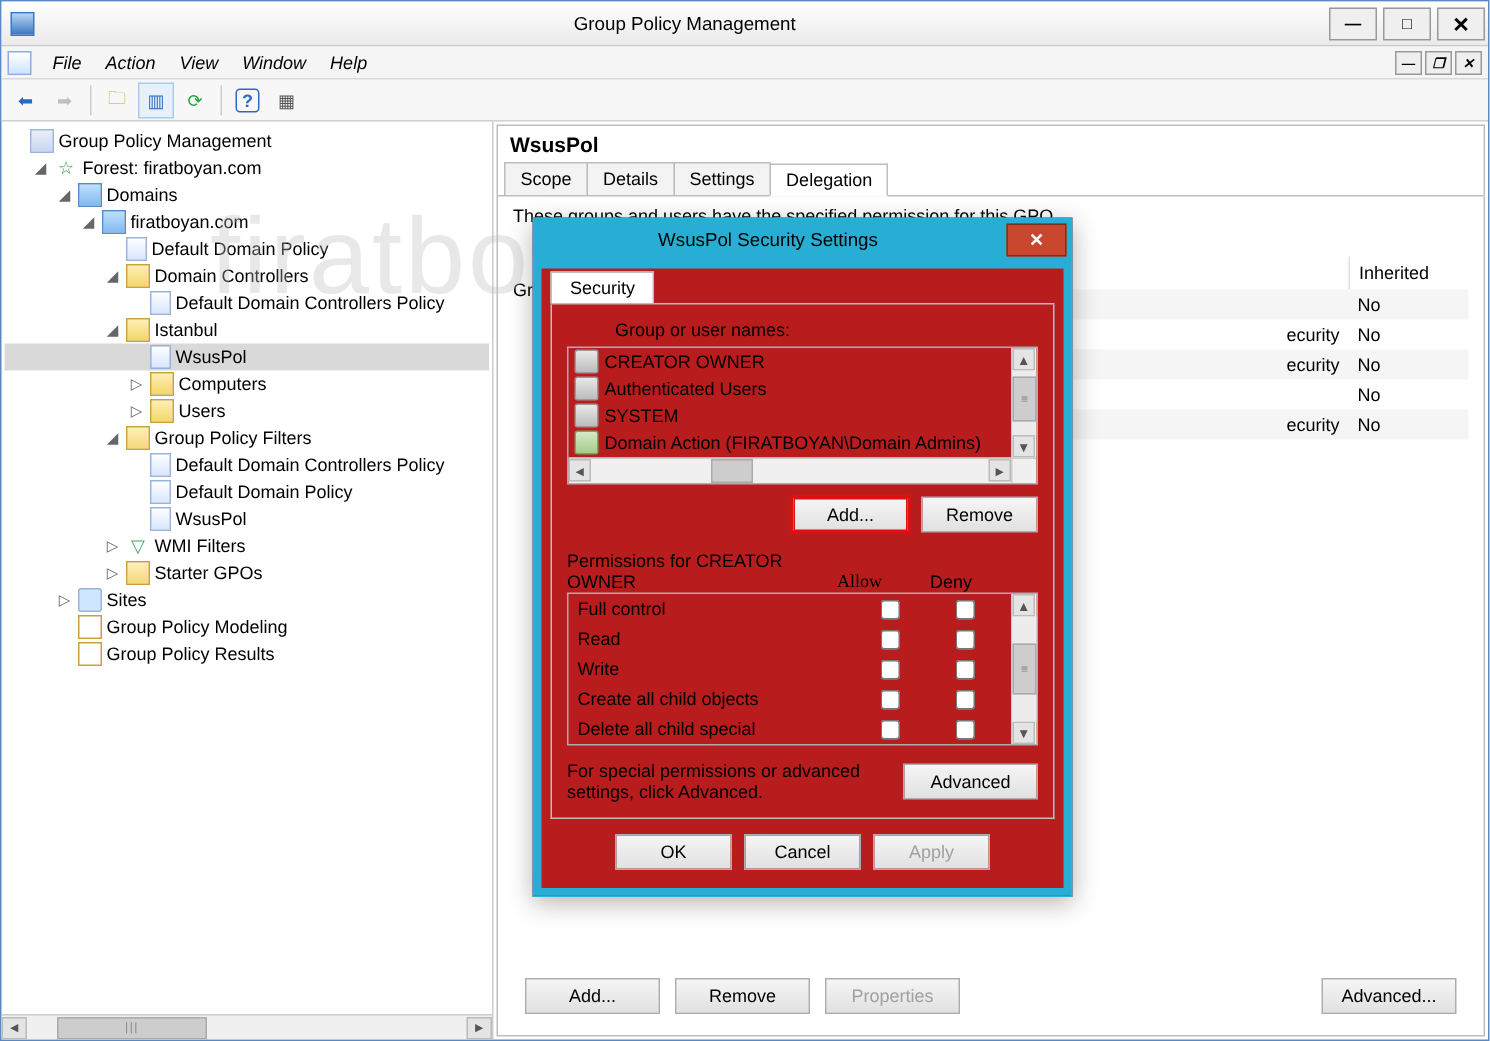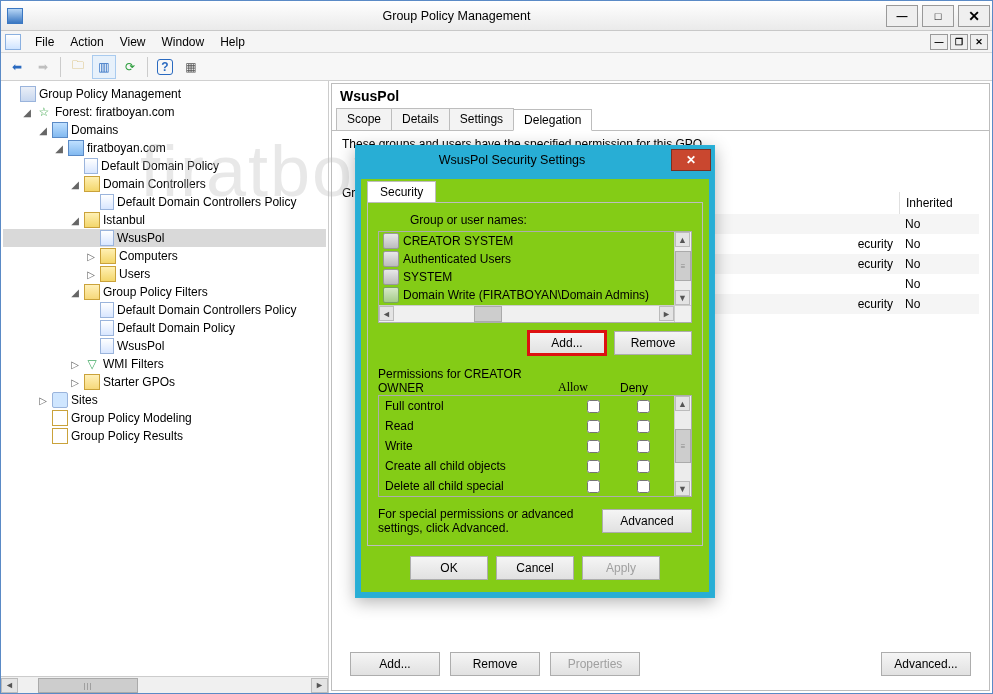--- a/index.html
+++ b/index.html
@@ -7,21 +7,21 @@
   
   
   .titlebar { height: 30px; background: linear-gradient(#fff,#eaeaea); border-bottom:1px solid #c8c8c8; display:flex; align-items:center; }
   .titlebar .app-icon { width:16px; height:16px; margin:0 6px; background: linear-gradient(#b7d6f5,#3a77c2); border:1px solid #3a77c2; }
   .titlebar .title { flex:1; text-align:center; font-size:12.5px; }
   .titlebar .win-btns { display:flex; }
   .win-btn { width:32px; height:22px; border:1px solid #999; margin:0 2px; background:#efefef; display:flex;align-items:center;justify-content:center;font-family:Arial;font-size:11px;font-weight:bold;}
   .win-btn.close{ font-size:14px; }
 
   
-  .menubar { height:22px; display:flex; align-items:center; padding:0 4px; background:#f5f5f5; border-bottom:1px solid #d8d8d8; position:relative;}
+  .menubar { height:22px; display:flex; align-items:center; padding:0 4px; background:#f5f5f5; border-bottom:1px solid #d8d8d8; position:relative;font-style:italic;}
   .menubar .doc-icon{width:16px;height:16px;margin-right:6px;background:linear-gradient(#fff,#cfe4ff);border:1px solid #8ab0e0;}
   .menubar span.mi{ padding:3px 8px; cursor:default;}
   .mdi-btns{ margin-left:auto; display:flex; }
   .mdi-btns .mdi{width:18px;height:16px;border:1px solid #999;margin-left:2px;background:#efefef;display:flex;align-items:center;justify-content:center;font-size:9px;font-weight:bold;}
 
   
   .toolbar { height:28px; display:flex; align-items:center; padding:2px 4px; background:#f7f7f7; border-bottom:1px solid #d0d0d0; gap:2px;}
   .tbtn{width:24px;height:24px;border:1px solid transparent;display:flex;align-items:center;justify-content:center;color:#2a6ac0;font-size:15px;}
   .tsep{width:1px;height:20px;background:#ccc;margin:0 3px;}
   .tbtn.folder{color:#caa23a;}
@@ -67,21 +67,21 @@
   .dt-row.alt{ background:#f5f5f5;}
   .col-inh{ width:80px;}
   .col-sec{ width:60px; text-align:right;}
   
   .rp-buttons{ display:flex; gap:10px; padding:8px; border-top:0; position:absolute; bottom:6px; left:10px; right:10px;}
   .winbutton{ min-width:90px; height:24px; border:1px solid #adadad; background:linear-gradient(#f5f5f5,#e1e1e1); cursor:default;}
   .winbutton:disabled{ color:#a0a0a0;}
   .spacer{flex:1;}
 
   
-  .modal{ position:absolute; left:355px; top:145px; width:360px; background:#84cc16; border:1px solid #2bb0d7; box-shadow:0 4px 16px rgba(0,0,0,.3); }
+  .modal{ position:absolute; left:355px; top:145px; width:360px; background:#b91c1c; border:1px solid #2bb0d7; box-shadow:0 4px 16px rgba(0,0,0,.3); }
   .modal-frame{ border:5px solid #28aed5; }
   .modal-title{ height:28px; background:#28aed5; color:#000; display:flex; align-items:center; }
   .modal-title span.t{ flex:1; text-align:center; font-size:12.5px;}
   .modal-title .close{ width:40px; height:22px; margin:3px; background:#c9472f; color:#fff; display:flex;align-items:center;justify-content:center; font-weight:bold; border:1px solid #7a2f22;}
   .modal-inner{ padding:2px 6px 6px 6px;}
   .modal-inner .mtabs{ display:flex; border-bottom:1px solid #bdbdbd;}
   .modal-inner .mtab{ padding:3px 12px; border:1px solid #bdbdbd; border-bottom:none; background:#fff;}
   .mbox{ border:1px solid #bdbdbd; border-top:none; padding:10px;}
   .lbl{ margin-bottom:4px;margin-left:32px;}
   .listbox{ border:1px solid #adadad; height:92px; overflow:hidden; position:relative;}
@@ -301,21 +301,21 @@
     <div class="tabs">
       <div class="tab">Scope</div>
       <div class="tab">Details</div>
       <div class="tab">Settings</div>
       <div class="tab active">Delegation</div>
     </div>
     <div class="tab-body">
       <div class="desc">These groups and users have the specified permission for this GPO</div>
       <div style="position:absolute;left:10px;top:30px;margin-top:25px;">Gr</div>
 
-      <div style="position:absolute;right:10px;top:40px;left:380px;margin-top:21px;">
+      <div style="position:absolute;right:10px;top:40px;left:380px;">
         <div class="dt-head" style="justify-content:flex-end;border:0;">
           <div class="col-inh" style="border-right:0;border-left:1px solid #e0e0e0;">Inherited</div>
         </div>
         <div id="deleg-rows">
             <div class="dt-row alt" style="justify-content: flex-end;">
               <div class="col-sec"></div>
               <div class="col-inh">No</div>
             </div>
             <div class="dt-row" style="justify-content: flex-end;">
               <div class="col-sec">ecurity</div>
@@ -357,33 +357,33 @@
   <div class="modal-inner">
     <div class="mtabs">
           <div class="mtab">Security</div>
         </div>
     <div class="mbox">
       <div class="lbl">Group or user names:</div>
       <div class="listbox">
         <div class="listbox-inner" id="principals" style="margin-right:17px;margin-bottom:17px;">
               <div class="lrow single">
                 <span class="uicon"></span>
-                <span>CREATOR SYSTEM</span>
+                <span>CREATOR OWNER</span>
               </div>
               <div class="lrow single">
                 <span class="uicon"></span>
                 <span>Authenticated Users</span>
               </div>
               <div class="lrow single">
                 <span class="uicon"></span>
                 <span>SYSTEM</span>
               </div>
               <div class="lrow">
                 <span class="uicon"></span>
-                <span>Domain Write (FIRATBOYAN\Domain Admins)</span>
+                <span>Domain Action (FIRATBOYAN\Domain Admins)</span>
               </div>
               <div class="lrow">
                 <span class="uicon"></span>
                 <span>Enterprise Admins (FIRATBOYAN\Enterprise Admins)</span>
               </div>
             </div>
         <div class="lb-vscroll">
           <div class="arrow">▲</div>
           <div class="track">
                 <div class="thumb">

